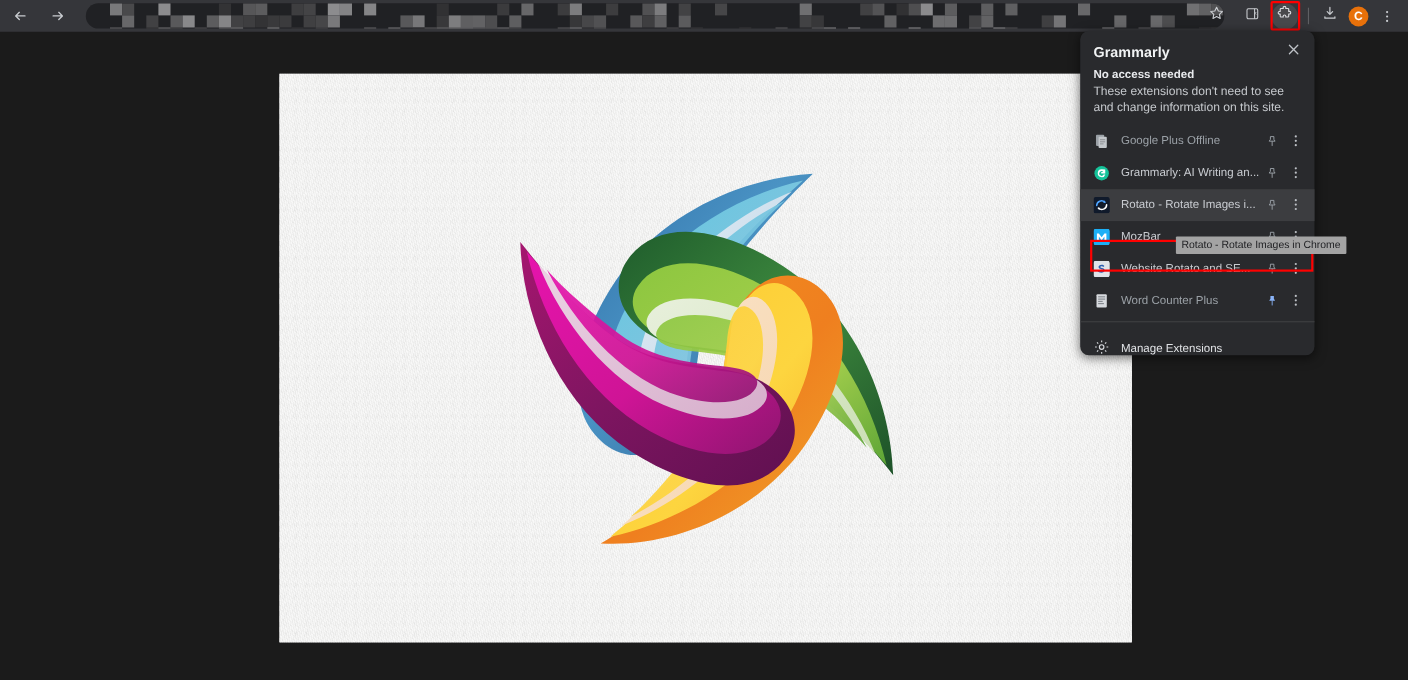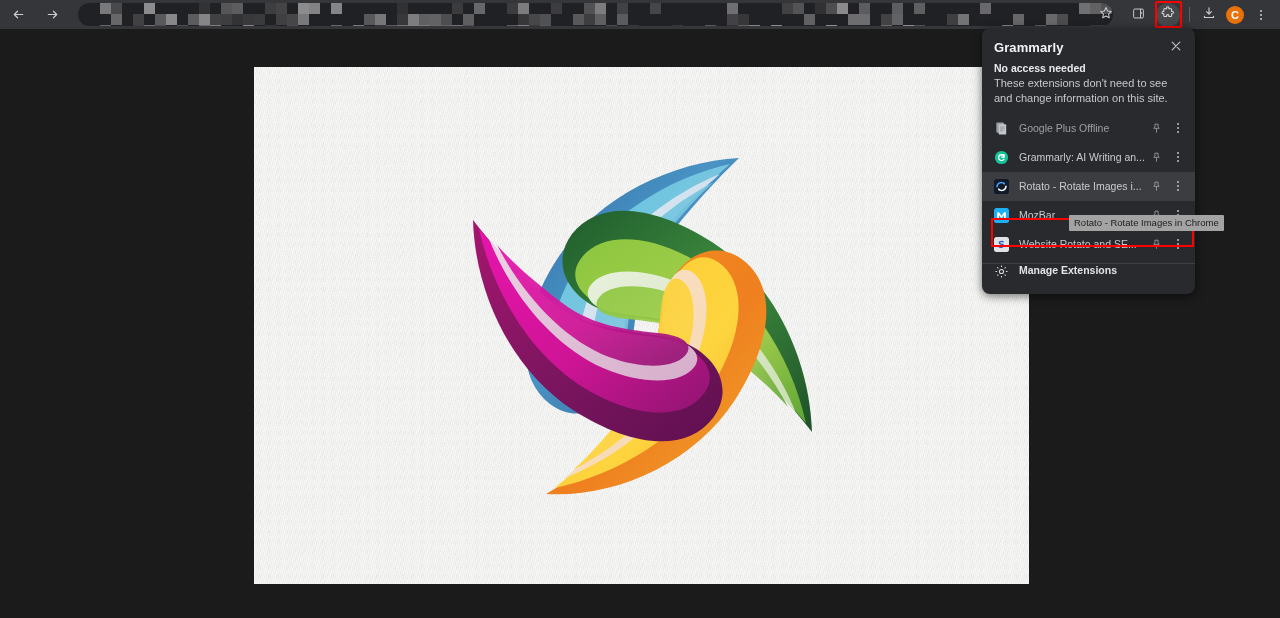--- a/index.html
+++ b/index.html
@@ -206,24 +206,23 @@
     padding: 2px 5px 3px 5px;
     white-space: nowrap;
     z-index: 40;
     border-radius: 1px;
     font-family: Liberation Sans, sans-serif;
   }
   #popup-separator {
     height: 1px; background: #3f4043; margin: 4px 0 0 0;
   }
   #manage-extensions-row {
-    display: flex; align-items: flex-start;
+    display: flex; align-items: flex-end;
     height: 30px;
     padding: 0 12px;
-    font-weight: bold;
   }
   #manage-label {
     margin-left: 10px; font-size: 10.5px; color: #e0e2e5;
   }
   .gear-ico { width: 15px; height: 15px; color: #dadce0; flex: 0 0 15px; }
 </style>
 </head>
 <body>
 
 <div id="browser-toolbar">
@@ -661,20 +660,45 @@
       </span>
       <span class="more-btn">
           <span class="dot3">
             <i></i>
             <i></i>
             <i></i>
           </span>
         </span>
     </div>
 
+    <div class="ext-row">
+      <span class="ext-icon">
+        <svg width="15" height="15" viewBox="0 0 16 16">
+          <rect x="3" y="1.6" width="10" height="12.8" rx="1" fill="#d7dade"></rect>
+          <rect x="4.6" y="3.6" width="6.8" height="1" fill="#7c8086"></rect>
+          <rect x="4.6" y="5.8" width="6.8" height="1" fill="#7c8086"></rect>
+          <rect x="4.6" y="8" width="4.4" height="1" fill="#7c8086"></rect>
+          <rect x="4.6" y="10.2" width="5.6" height="1" fill="#7c8086"></rect>
+        </svg>
+      </span>
+      <span class="ext-name dim">Word Counter Plus</span>
+      <span class="pin-btn pinned">
+        <svg width="11" height="11" viewBox="0 0 14 14" fill="currentColor">
+          <path d="M5 1.5h4v3.2l1.4 2.1H3.6L5 4.7z"></path>
+            <rect x="6.5" y="6.6" width="1" height="5.7"></rect>
+        </svg>
+      </span>
+      <span class="more-btn">
+          <span class="dot3">
+            <i></i>
+            <i></i>
+            <i></i>
+          </span>
+        </span>
+    </div>
   </div>
 
   <div id="popup-separator"></div>
 
   <div id="manage-extensions-row">
     <span class="gear-ico">
       <svg width="15" height="15" viewBox="0 0 16 16" fill="none" stroke="currentColor" stroke-width="1.1">
         <circle cx="8" cy="8" r="2.2"></circle>
         <path d="M8 1.6v1.7M8 12.7v1.7M14.4 8h-1.7M3.3 8H1.6M12.5 3.5l-1.2 1.2M4.7 11.3l-1.2 1.2M12.5 12.5l-1.2-1.2M4.7 4.7L3.5 3.5"></path>
       </svg>

